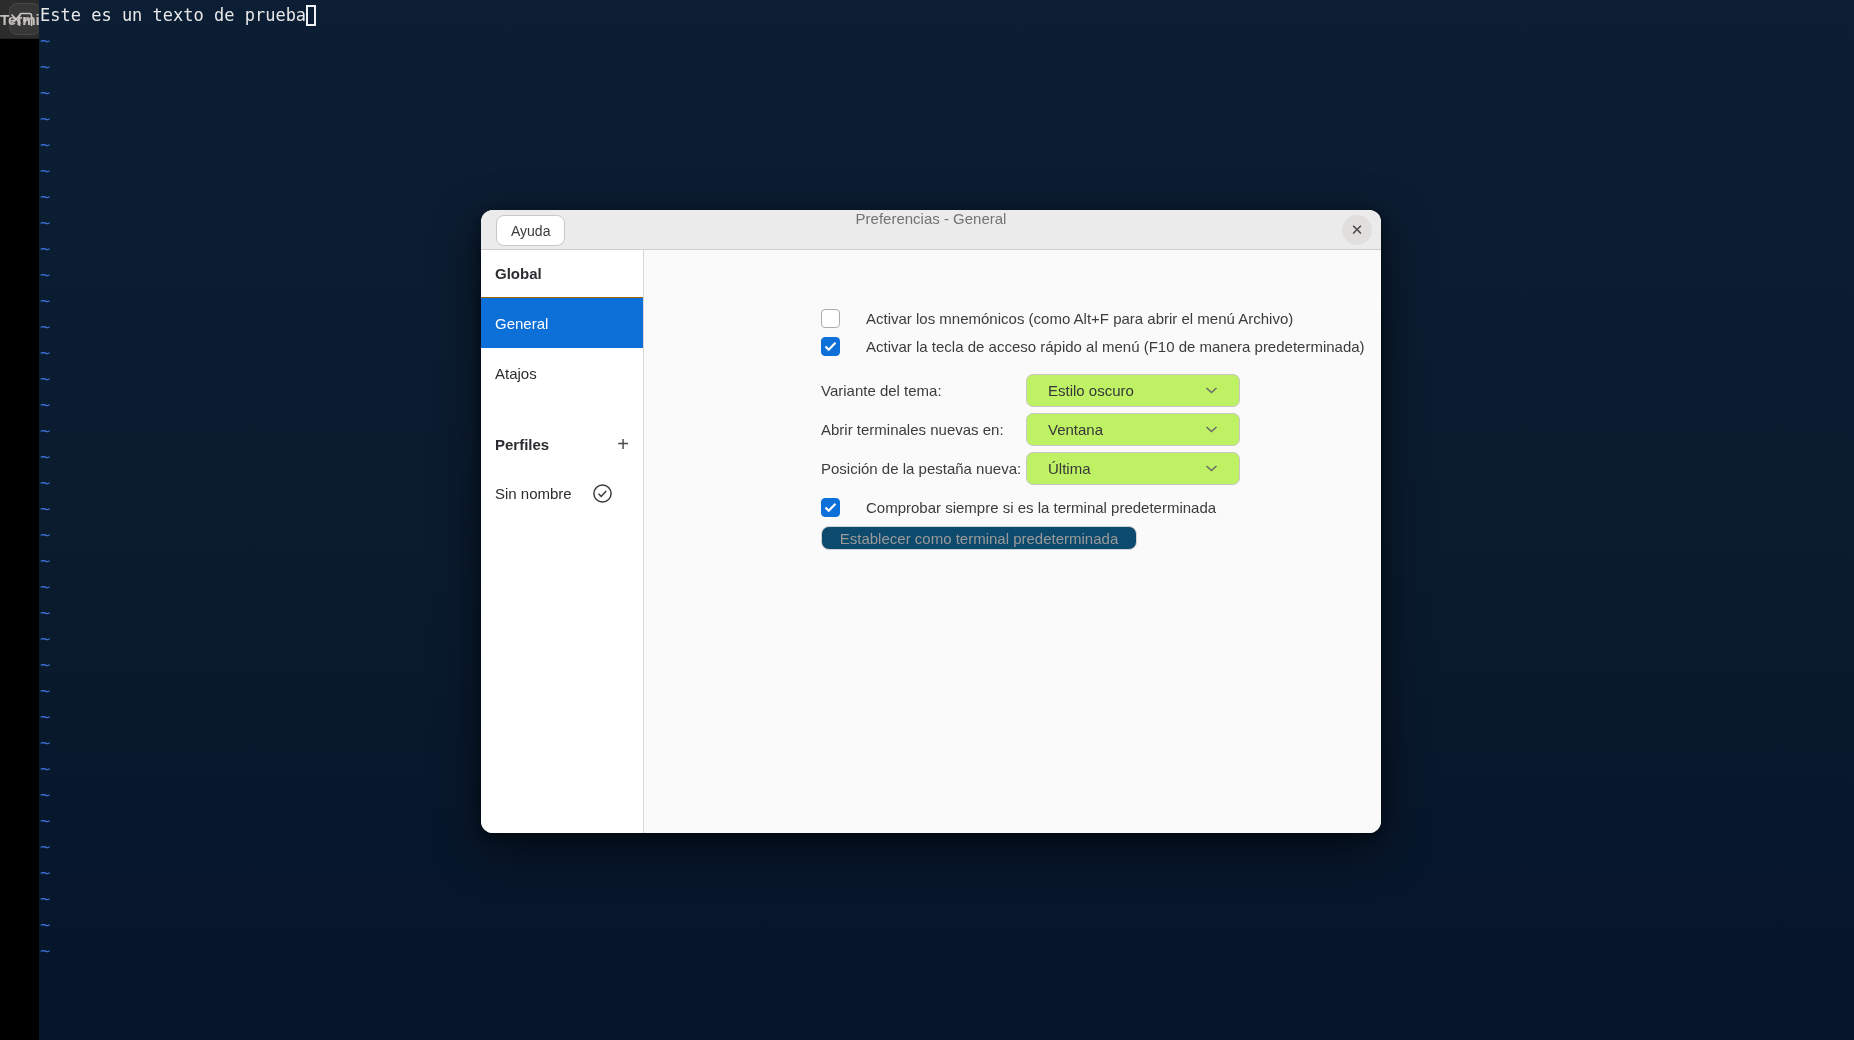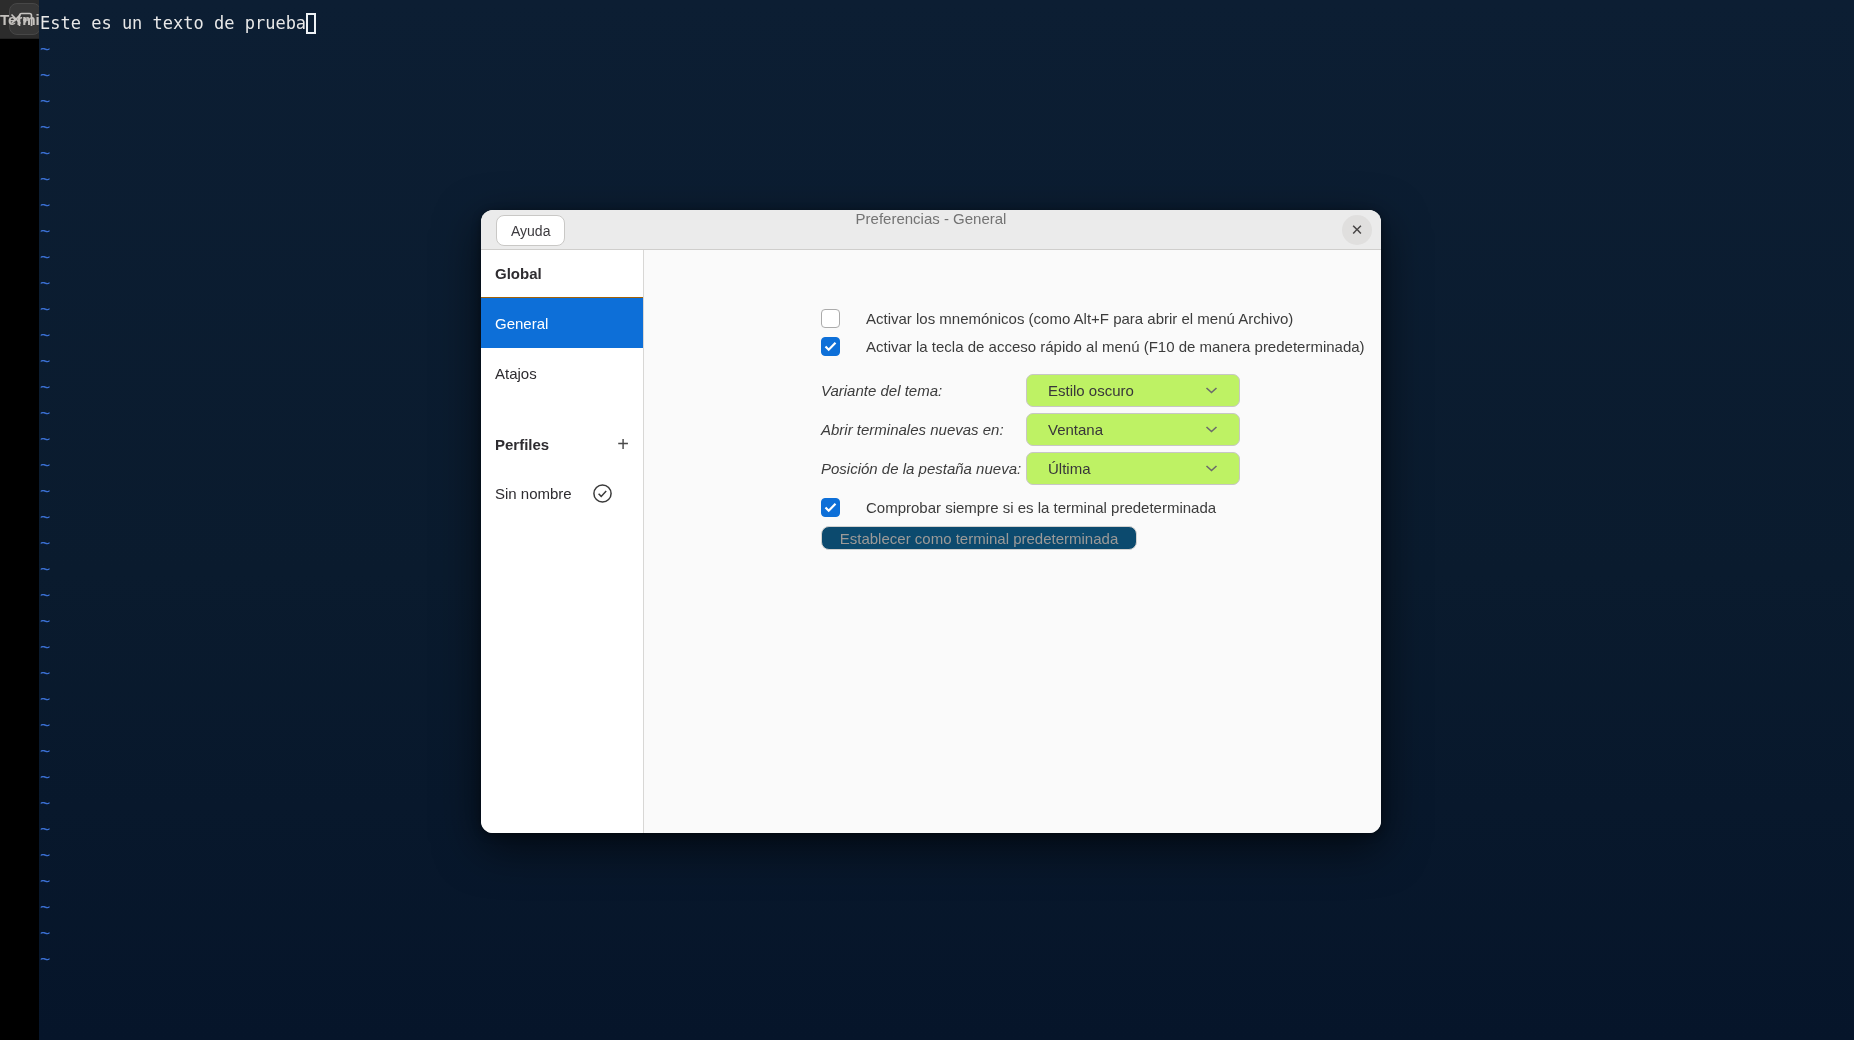--- a/index.html
+++ b/index.html
@@ -27,21 +27,21 @@
   .tb-right { position:absolute; right:10px; top:3px; display:flex; align-items:center; gap:9px; }
   .winctl { width:26px; height:32px; display:flex; align-items:center; justify-content:center; margin-left:8px; }
   .icon-stroke { stroke:#c8c5c2; fill:none; stroke-width:1.6; }
 
   
   .term-body {
     flex:1; position:relative;
     background:linear-gradient(180deg,#0c1e33 0%, #0a1b2e 55%, #06152a 100%);
     font-family:"DejaVu Sans Mono","Liberation Mono",monospace;
     font-size:17px; line-height:26px; color:#e8e8e8;
-    padding-top:10px;
+    padding-top:2px;
   }
   .term-line1 { white-space:pre; padding-left:1px; display:flex; align-items:center; }
   .term-cursor {
     display:inline-block; width:10px; height:21px;
     border:2px solid #eef2f5; margin-left:0px; vertical-align:middle;
   }
   .tilde-col { color:#3a6fd2; padding-left:1px; }
   .statusline {
     position:absolute; left:0; right:0; bottom:0; height:26px;
     white-space:pre; font-weight:bold;
@@ -89,21 +89,21 @@
   .content { flex:1; background:#fafafa; padding:55px 0 0 177px; font-size:15px; color:#3c3c3c; }
   .cb-row { display:flex; align-items:center; height:26px; gap:26px; }
   .cb-row + .cb-row { margin-top:2px; }
   .checkbox {
     width:19px; height:19px; border-radius:4px; flex:0 0 19px;
     background:#ffffff; border:1px solid #ababab;
     display:flex; align-items:center; justify-content:center;
   }
   .checkbox.checked { background:#0d6fd8; border-color:#0d6fd8; }
   .sel-row { display:flex; align-items:center; height:34px; margin-top:5px; }
-  .sel-label { width:205px;font-style:italic; }
+  .sel-label { width:205px; }
   .selectbox {
     width:214px; height:33px; background:#bef264; border:1px solid #c8c7c5; border-radius:7px;
     display:flex; align-items:center; padding:0 21px; color:#38363a;
     justify-content:space-between;
   }
   .cb-row.third { margin-top:9px; }
   .disabled-btn {
     margin-top:6px; width:316px; height:24px; border:1px solid #d3d2d0; border-radius:8px;
     background:#0c4a6e; color:#9c9a98; font-size:15px;
     display:flex; align-items:center; justify-content:center;

